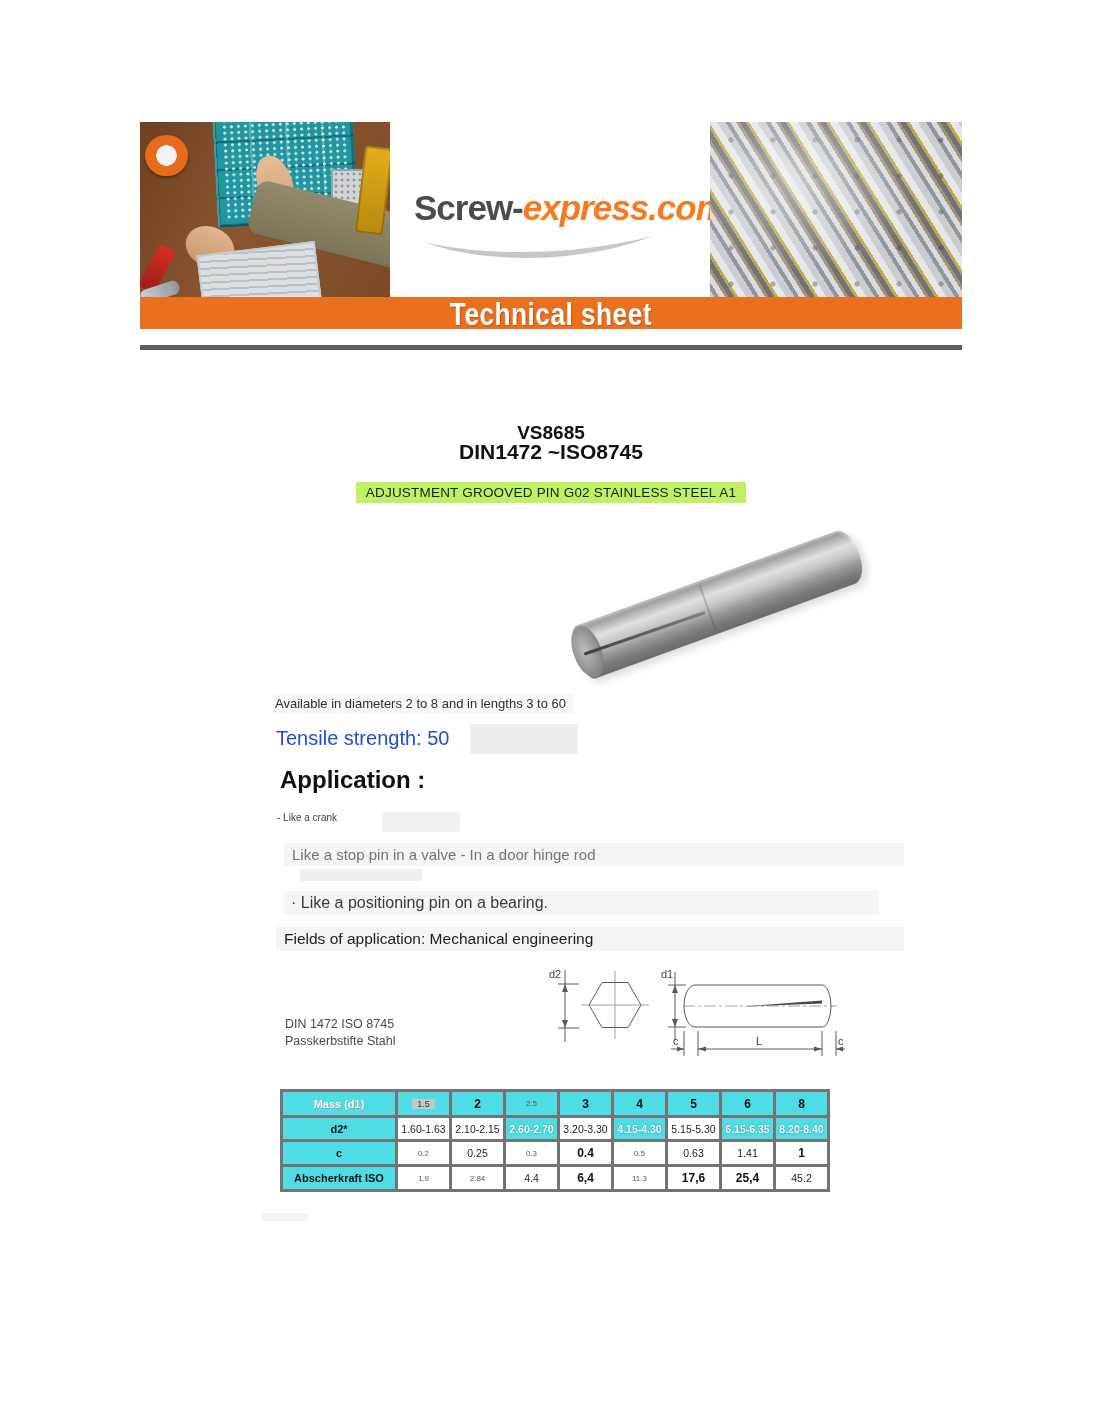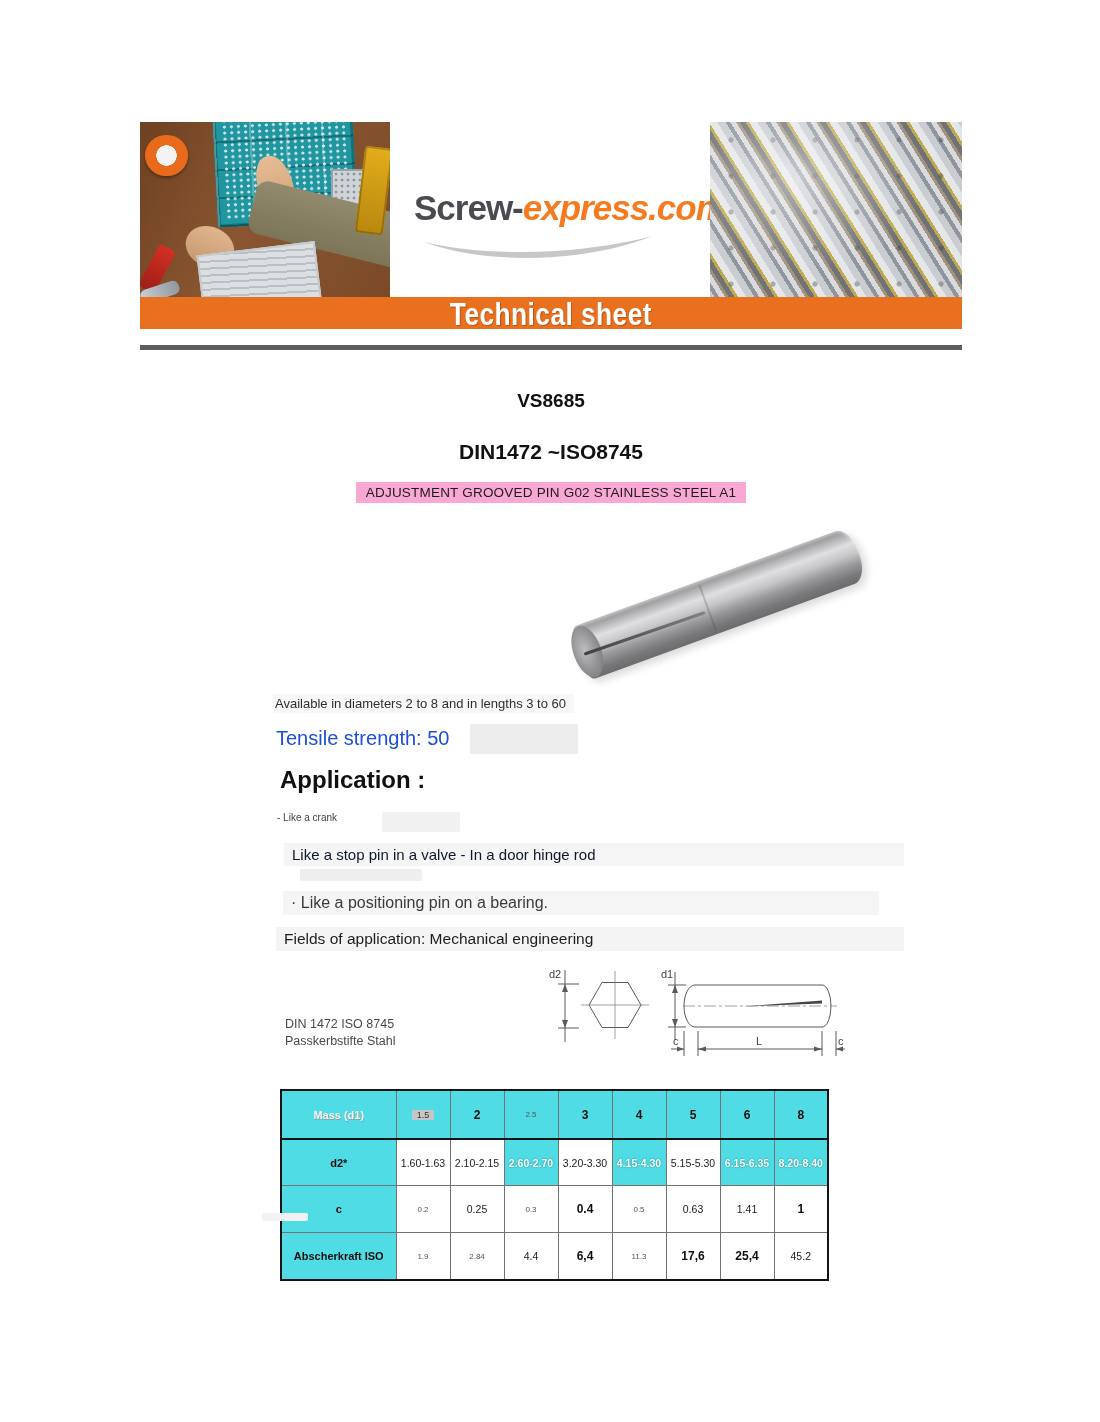--- a/index.html
+++ b/index.html
@@ -45,56 +45,56 @@
   .logo-p1{color:#4a4a50;}
   .logo-p2{color:#f47b20;font-style:italic;}
   .logo-swoosh{position:absolute;left:28px;top:112px;}
   .banner{position:absolute;left:140px;top:297px;width:822px;height:32px;background:#e8701e;
     display:flex;align-items:flex-start;justify-content:center;}
   .banner-text{color:#fff;font-weight:bold;font-size:31px;letter-spacing:.5px;transform:scaleX(.85);
     text-shadow:1px 1px 1px rgba(90,40,0,.35);}
   .gray-line{position:absolute;left:140px;top:345px;width:822px;height:5px;background:#5d5d5d;}
   
   .centerline{position:absolute;left:140px;width:822px;text-align:center;color:#111;}
-  .t-code{top:390px;font-size:19px;font-weight:bold;}
+  .t-code{top:422px;font-size:19px;font-weight:bold;}
   .t-standard{top:440px;font-size:21px;font-weight:bold;}
   .t-name{top:485px;font-size:13.5px;font-weight:normal;letter-spacing:.2px;color:#1c1c1c;}
-  .t-name span{background:#f9a8d4;padding:3px 10px;}
+  .t-name span{background:#bef264;padding:3px 10px;}
   
   .pin-wrap{position:absolute;left:552px;top:512px;width:336px;height:188px;}
   .pin{position:absolute;left:16px;top:64px;width:300px;height:56px;transform:rotate(-20deg);
     border-radius:10px 16px 16px 10px / 30px 28px 28px 30px;
     background:linear-gradient(180deg,#8a8a8c 0%,#aeaeb0 12%,#e0e0e2 30%,#c6c6c8 48%,#9a9a9c 66%,#79797c 85%,#6b6b6e 100%);
     box-shadow:inset 0 2px 3px rgba(255,255,255,.5),3px 5px 9px rgba(0,0,0,.15);}
   .pin::before{content:"";position:absolute;left:-3px;top:1px;width:28px;height:54px;border-radius:50%;
     background:radial-gradient(ellipse at 42% 45%,#bcbcbe 0%,#909092 55%,#6e6e70 100%);}
   .pin::after{content:"";position:absolute;left:7px;top:52%;width:128px;height:3px;border-radius:2px;
     background:linear-gradient(90deg,#3f3f41,#818184);transform:rotate(1deg);}
   .pin .seam{position:absolute;left:46%;top:4px;width:2px;height:48px;background:rgba(70,70,72,.25);}
   
   .line{position:absolute;color:#333;}
   .avail{left:273px;top:696px;font-size:13px;color:#2e2e2e;}
   .avail span{background:#f7f7f7;padding:2px 8px 2px 2px;}
   .tensile{left:276px;top:727px;font-size:20px;color:#1d4ed8;}
   .app-head{left:280px;top:766px;font-size:24px;font-weight:bold;color:#101010;}
   .app-item0{left:277px;top:812px;font-size:10px;color:#3f3f3f;}
-  .app-item1{left:284px;top:843px;font-size:15px;color:#0f172a;}
+  .app-item1{left:284px;top:843px;font-size:15px;color:#737373;}
   .app-item1 span{background:#f5f5f5;padding:3px 8px;display:inline-block;min-width:604px;}
   .app-item2{left:283px;top:891px;font-size:16px;color:#3a3a3a;}
   .app-item2 span{background:#f5f5f5;padding:3px 8px;display:inline-block;min-width:580px;}
   .fields{left:276px;top:927px;font-size:15.5px;color:#1d1d1d;}
   .fields span{background:#f4f4f4;padding:3px 8px;display:inline-block;min-width:612px;}
   .artifact{position:absolute;background:#ececec;border-radius:2px;}
   
   .dwg-caption{position:absolute;left:285px;top:1016px;font-size:12.5px;line-height:17px;color:#4a4a4a;}
   .dwg{position:absolute;left:545px;top:958px;}
   
   table.spec{position:absolute;left:280px;top:1089px;width:547px;border-collapse:collapse;table-layout:fixed;
     border:2px solid #141414;font-family:"Liberation Sans",sans-serif;}
-  table.spec td{border:1px solid #737373;height:13px;text-align:center;padding:16px 1px;overflow:hidden;white-space:nowrap;}
+  table.spec td{border:3px solid #737373;height:13px;text-align:center;padding:4px 1px;overflow:hidden;white-space:nowrap;}
   table.spec tr.hdr td{border-bottom:2px solid #141414;height:15px;}
   td.lbl{background:#50dce4;text-align:left;font-weight:bold;font-size:11px;color:#101010;padding-left:4px;}
   tr.hdr td{background:#50dce4;}
   td.mass{color:#f4f6f6;text-shadow:.6px .6px 0 #8a9a9c;}
   .c-xs{font-size:8px;color:#555;}
   .c-sm{font-size:9px;color:#3c3c3c;}
   .c-md{font-size:10.5px;color:#222;}
   .c-lg{font-size:12px;font-weight:bold;color:#0e0e0e;}
   .c-hl{background:#50dce4;color:#fff;font-weight:bold;text-shadow:0 0 1.5px rgba(0,95,105,.85);}
   .chip-bg{background:#c6c6c6;color:#333;padding:0 5px;border-radius:1px;}

